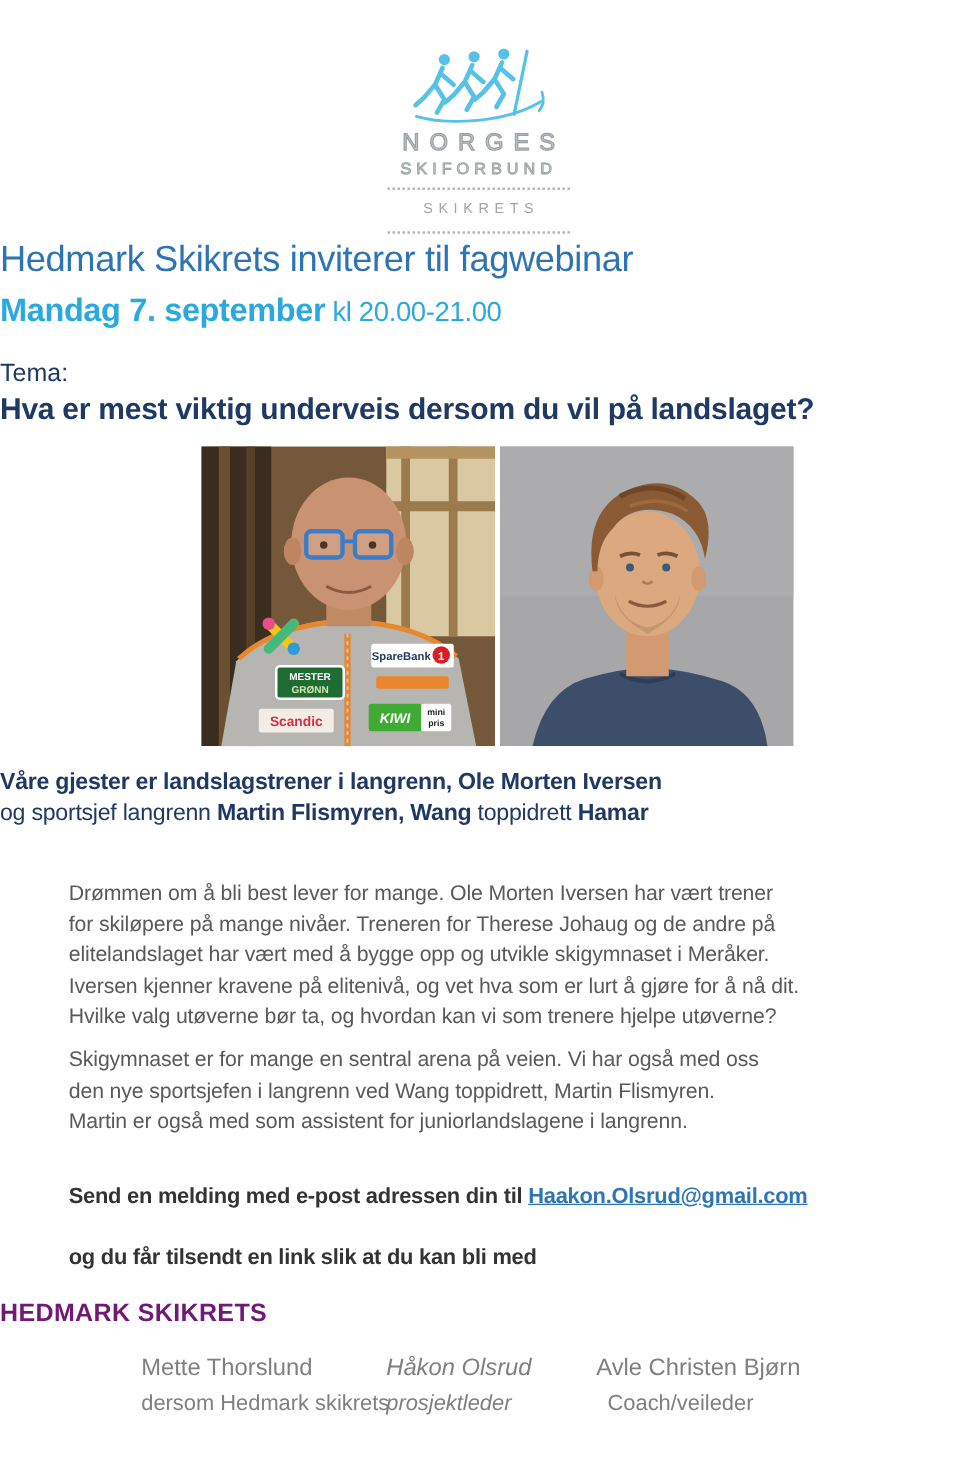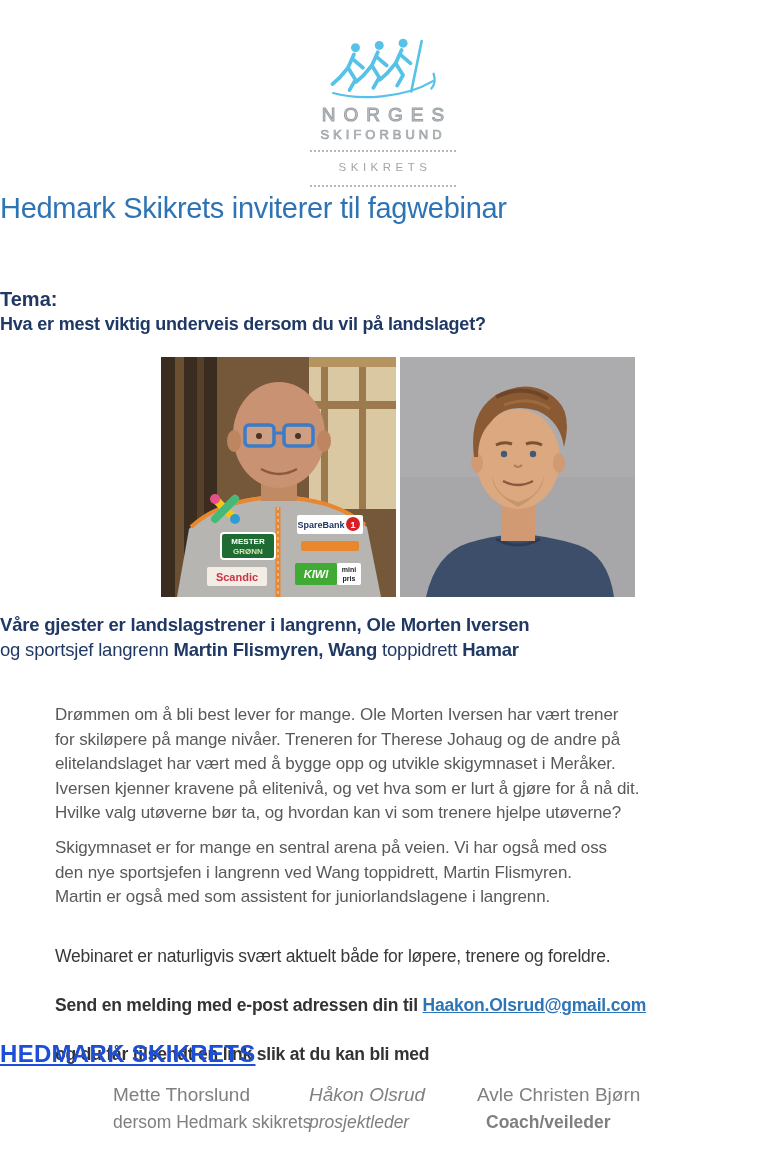--- a/index.html
+++ b/index.html
@@ -24,22 +24,22 @@
   .logo-divider { width:146px; margin:8px auto 0 auto; border-top:2px dotted #b4b9bc; height:0; }
   .logo-region { margin-top:7px; font-size:11.5px; letter-spacing:4.5px; padding-left:4px;
     color:#a0a6aa; line-height:1.55; }
   .logo-divider2 { width:146px; margin:8px auto 0 auto; border-top:2px dotted #b4b9bc; height:0; }
 
   
   .title { top:192px; font-size:29px; font-weight:500; color:#2E74B5; letter-spacing:-0.3px; }
   .subtitle { top:233px; color:#29A9E0; letter-spacing:-0.3px; }
   .subtitle .date { font-size:26px; font-weight:700; }
   .subtitle .time { font-size:22px; font-weight:500; }
-  .tema { top:288px; font-size:20px; font-weight:700; color:#1F3864; }
-  .question { top:314px; font-size:18px; font-weight:700; color:#1F3864; letter-spacing:-0.2px; }
+  .tema { top:288px; font-size:20px; font-weight:400; color:#1F3864; }
+  .question { top:314px; font-size:24px; font-weight:700; color:#1F3864; letter-spacing:-0.2px; }
 
   
   .photos { position:absolute; top:357px; left:161px; width:474px; height:240px; display:flex; gap:4px; }
   .photo { width:235px; height:240px; overflow:hidden; }
 
   
   .guests { top:612px; color:#1F3864; font-size:18.5px; line-height:25px; letter-spacing:-0.2px; }
   .guests .b { font-weight:700; }
 
   
@@ -49,28 +49,28 @@
     white-space:pre-line; letter-spacing:-0.1px;
   }
   .para1 { top:703px; }
   .para2 { top:836px; }
   .para3 { top:919px; font-size:17.5px; color:#383838; font-weight:500; letter-spacing:-0.2px; }
   .para3 .line { white-space:normal; }
   .para3 .sendline { font-weight:700; color:#333333; }
   .email { color:#2E75B6; font-weight:700; text-decoration:underline; cursor:pointer; }
 
   
-  .footer-heading { top:1040px; font-size:24px; font-weight:700; color:#1d4ed8; letter-spacing:0.3px;text-decoration:underline; }
+  .footer-heading { top:1040px; font-size:20px; font-weight:700; color:#701a75; letter-spacing:0.3px; }
   .contact { position:absolute; top:1084px; color:#7f7f7f; }
   .contact .name { font-size:19px; line-height:22px; }
   .contact .role { font-size:17.5px; margin-top:6px; }
   .contact1 { left:113px; }
   .contact2 { left:309px;font-style:italic; }
   .contact3 { left:477px; }
-  .contact3 .role { padding-left:9px;font-weight:bold; }
+  .contact3 .role { padding-left:9px; }
 </style>
 </head>
 <body>
 
 <div class="page">
 
   <div class="logo-block">
     <svg width="112" height="61" viewBox="0 0 150 82">
       <g stroke="#56C2E8" fill="none" stroke-linecap="round" stroke-linejoin="round">
         <g stroke-width="5">
@@ -101,20 +101,23 @@
     <div class="logo-norges">NORGES</div>
     <div class="logo-skiforbund">SKIFORBUND</div>
     <div class="logo-divider"></div>
     <div class="logo-region">
       <div>SKIKRETS</div>
     </div>
     <div class="logo-divider2"></div>
   </div>
 
   <div class="centered title">Hedmark Skikrets inviterer til fagwebinar</div>
+  <div class="centered subtitle">
+    <span class="date">Mandag 7. september</span><span class="time"> kl 20.00-21.00</span>
+  </div>
   <div class="centered tema">Tema:</div>
   <div class="centered question">Hva er mest viktig underveis dersom du vil på landslaget?</div>
 
   <div class="photos">
     <div class="photo">
       <svg width="235" height="240" viewBox="0 0 235 240">
         <rect width="235" height="240" fill="#75573a"></rect>
         <rect x="0" y="0" width="56" height="240" fill="#3a2c1e"></rect>
         <rect x="14" y="0" width="9" height="240" fill="#6a4f33"></rect>
         <rect x="36" y="0" width="7" height="240" fill="#57402a"></rect>
@@ -197,21 +200,20 @@
 
   <div class="para para1">Drømmen om å bli best lever for mange. Ole Morten Iversen har vært trener
 for skiløpere på mange nivåer. Treneren for Therese Johaug og de andre på
 elitelandslaget har vært med å bygge opp og utvikle skigymnaset i Meråker.
 Iversen kjenner kravene på elitenivå, og vet hva som er lurt å gjøre for å nå dit.
 Hvilke valg utøverne bør ta, og hvordan kan vi som trenere hjelpe utøverne?</div>
   <div class="para para2">Skigymnaset er for mange en sentral arena på veien. Vi har også med oss
 den nye sportsjefen i langrenn ved Wang toppidrett, Martin Flismyren.
 Martin er også med som assistent for juniorlandslagene i langrenn.</div>
   <div class="para para3">
-    <div class="line">Webinaret er naturligvis svært aktuelt både for løpere, trenere og foreldre.</div>
     <div class="line sendline"><span>Send en melding med e-post adressen din til </span><a class="email">Haakon.Olsrud@gmail.com</a></div>
     <div class="line sendline">og du får tilsendt en link slik at du kan bli med</div>
   </div>
 
   <div class="centered footer-heading">HEDMARK SKIKRETS</div>
 
   <div class="contact contact1">
     <div class="name">Mette Thorslund</div>
     <div class="role">dersom Hedmark skikrets</div>
   </div>

